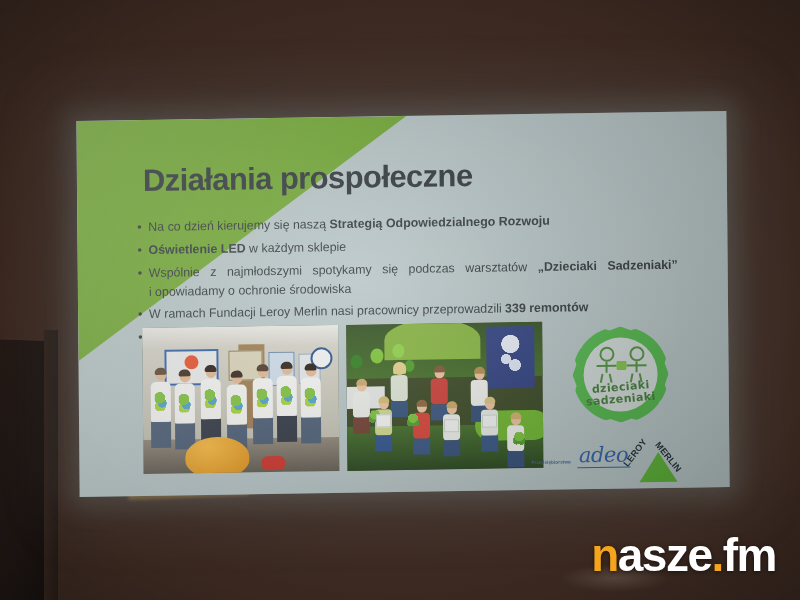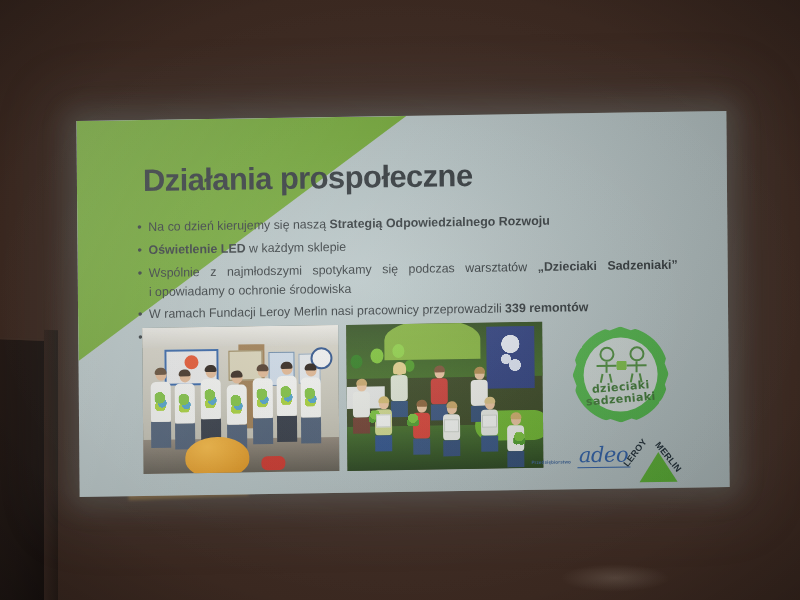--- a/index.html
+++ b/index.html
@@ -547,14 +547,15 @@
         <div class="lmword lw-right">MERLIN</div>
       </div>
 
       <div id="slide-light"></div>
     </div>
   </div>
 
   <div id="vignette"></div>
   <div id="flare"></div>
 
+  <div id="watermark"><span class="accent">n</span><span>asze</span><span class="accent">.</span><span>fm</span></div>
 
 </div>
 
 </body></html>

